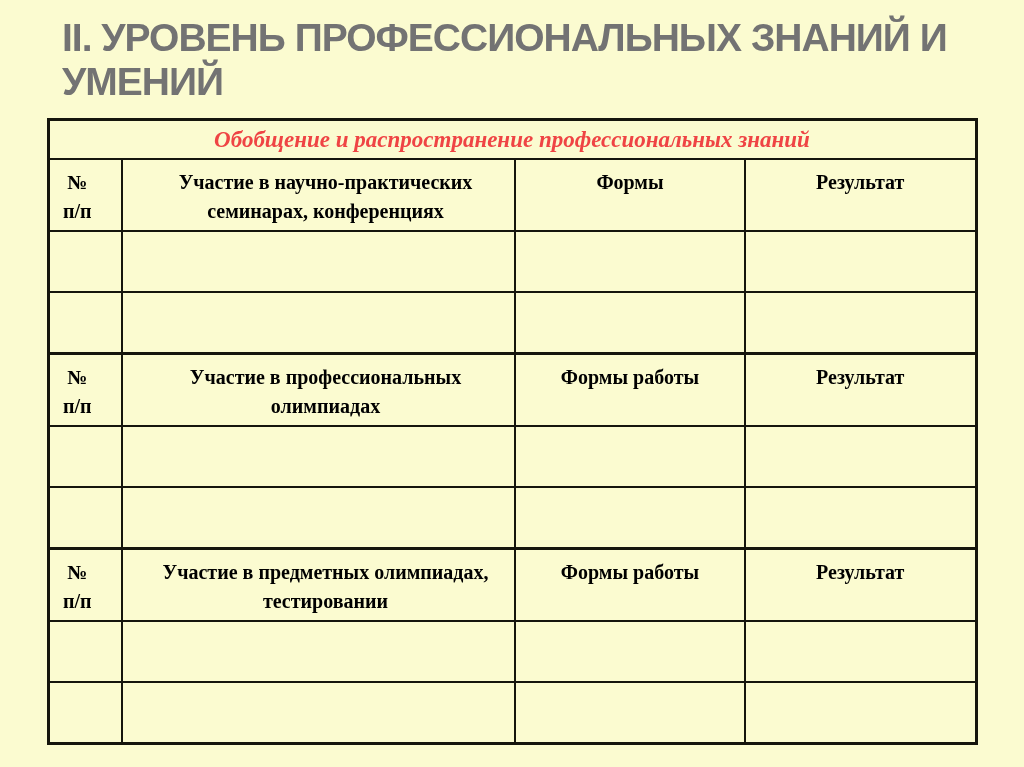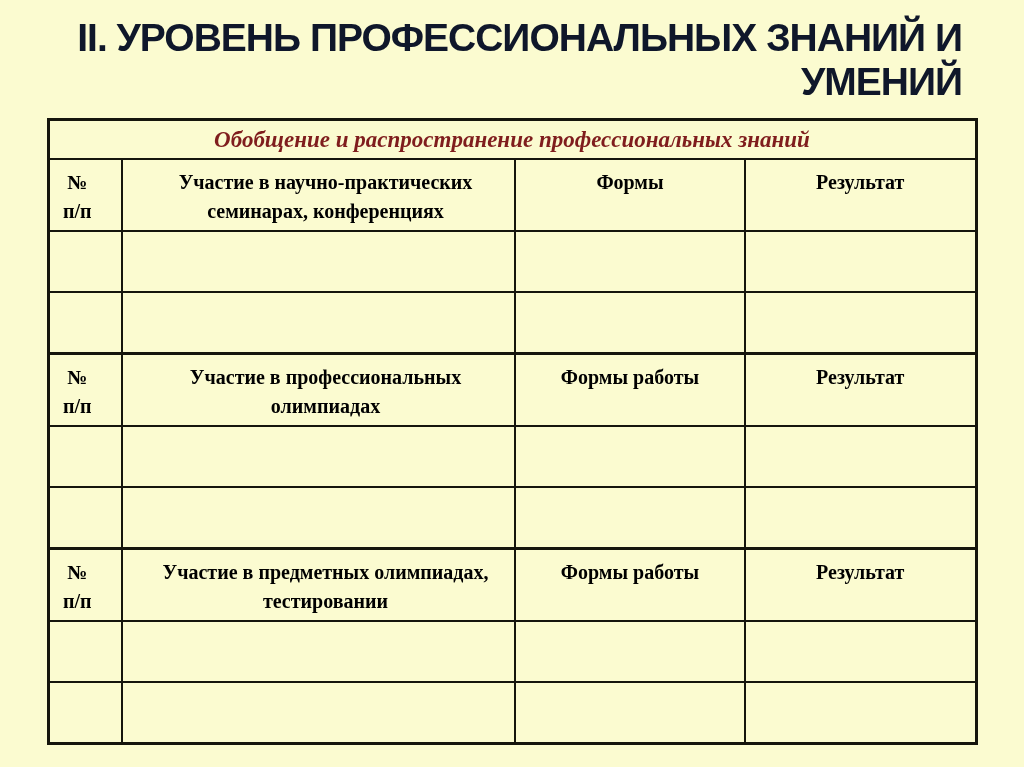--- a/index.html
+++ b/index.html
@@ -16,27 +16,27 @@
   }
   .page {
     width: 1024px;
     height: 767px;
     box-sizing: border-box;
     padding-top: 16px;
   }
   .doc-title {
     width: 900px;
     margin: 0 auto 14px auto;
-    text-align: right;
+    text-align: left;
     font-family: "Liberation Sans", sans-serif;
     font-weight: 700;
     font-size: 39px;
     line-height: 44px;
     letter-spacing: -1px;
-    color: #0f172a;
+    color: #737373;
   }
   table.knowledge-table {
     width: 928px;
     margin: 0 auto;
     border-collapse: collapse;
     table-layout: fixed;
     background: #FBFBD0;
     border: 3px solid #15150c;
   }
   table.knowledge-table col.c1 { width: 74px; }
@@ -47,21 +47,21 @@
   table.knowledge-table th {
     border: 2px solid #15150c;
     text-align: center;
     padding: 0;
   }
   tr.row-caption td {
     height: 37px;
     font-size: 23px;
     font-weight: 700;
     font-style: italic;
-    color: #7f1d1d;
+    color: #ef4444;
     vertical-align: middle;
   }
   tr.row-head th {
     height: 62px;
     font-size: 20px;
     font-weight: 700;
     line-height: 29px;
     vertical-align: top;
     padding-top: 8px;
   }

